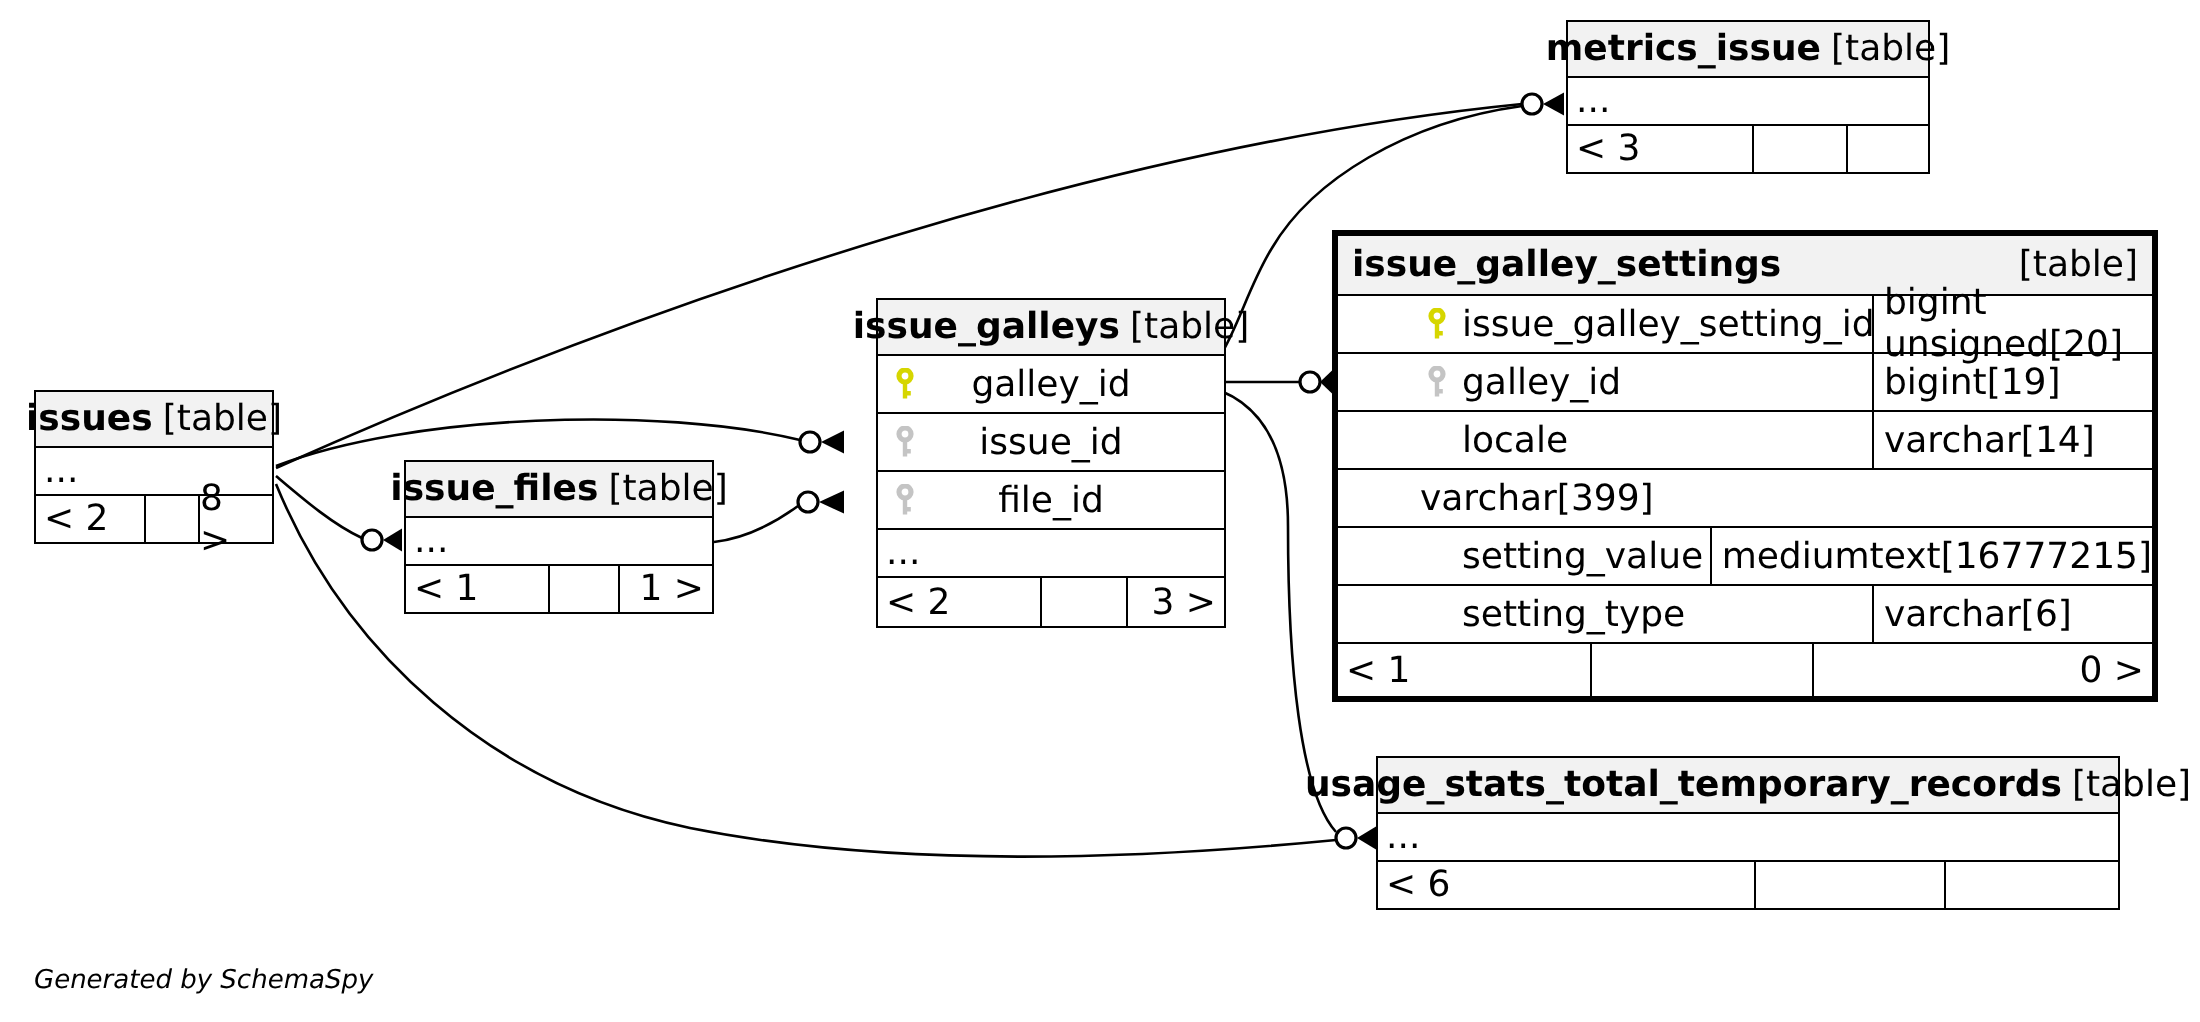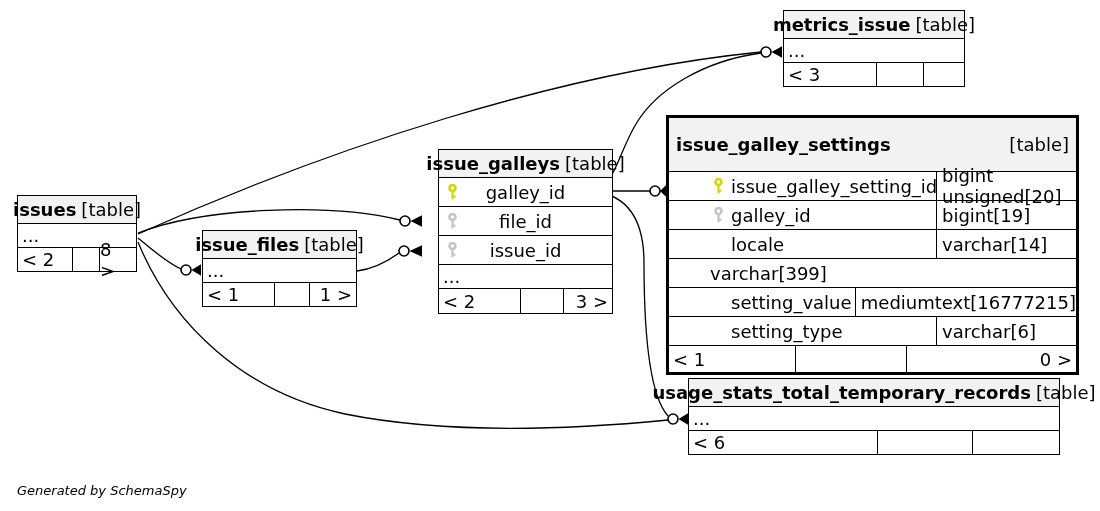--- a/index.html
+++ b/index.html
@@ -8,21 +8,21 @@
   svg.edges{position:absolute;left:0;top:0;z-index:0;}
   .edge{fill:none;stroke:var(--line,#000);stroke-width:1.3px;}
   .ep-circle{fill:#fff;stroke:var(--line,#000);stroke-width:1.6px;}
   .ep-arrow{fill:var(--line,#000);stroke:none;}
 
   .tbl{position:absolute;z-index:1;background:#fff;border:1px solid #000;box-sizing:border-box;font-size:18px;}
   .tbl > div + div{border-top:1px solid #000;}
   .hdr{background:var(--header-bg,#f2f2f2);height:27px;display:flex;align-items:center;justify-content:center;gap:5px;white-space:nowrap;}
   .hdr .nm{font-weight:bold;}
   .hdr .sfx{font-weight:normal;}
-  .hdr2{background:var(--header-bg,#f2f2f2);height:29px;display:flex;align-items:center;justify-content:space-between;padding:12px 7px;}
+  .hdr2{background:var(--header-bg,#f2f2f2);height:29px;display:flex;align-items:center;justify-content:space-between;padding:0 7px;}
   .dots{height:23px;display:flex;align-items:center;padding-left:4px;}
   .frow{position:relative;height:28px;display:flex;align-items:center;justify-content:center;}
   .frow2{height:28px;display:flex;align-items:stretch;padding-left:36px;}
   .cname{position:relative;width:232px;border-right:1px solid #000;display:flex;align-items:center;padding-left:26px;box-sizing:border-box;}
   .ctype{flex:1;display:flex;align-items:center;padding-left:5px;}
   .kico{position:absolute;left:8px;top:50%;transform:translateY(-50%);line-height:0;}
   .key-pk svg *{stroke:var(--pk-key,#d6d600);}
   .key-fk svg *{stroke:var(--fk-key,#c4c4c4);}
   .stats{height:23px;display:flex;align-items:stretch;}
   .stats.tall{height:26px;}
@@ -106,30 +106,30 @@
       </span>
       <span>galley_id</span>
     </div>
     <div class="frow">
       <span class="kico key-fk">
         <svg width="11" height="16" viewBox="0 0 11 16">
             <circle cx="5.5" cy="4" r="3" fill="none" stroke-width="2.6"></circle>
             <path d="M5.5 7 L5.5 15.2 M5.5 12.6 L8.4 12.6" fill="none" stroke-width="2.2"></path>
           </svg>
       </span>
-      <span>file_id</span>
+      <span>issue_id</span>
     </div>
     <div class="frow">
       <span class="kico key-fk">
         <svg width="11" height="16" viewBox="0 0 11 16">
             <circle cx="5.5" cy="4" r="3" fill="none" stroke-width="2.6"></circle>
             <path d="M5.5 7 L5.5 15.2 M5.5 12.6 L8.4 12.6" fill="none" stroke-width="2.2"></path>
           </svg>
       </span>
-      <span>issue_id</span>
+      <span>file_id</span>
     </div>
     <div class="dots">...</div>
     <div class="stats" style="height:24px">
       <span class="stat-l" style="width:77px">&lt; 2</span>
       <span class="stat-m" style="width:42px"></span>
       <span class="stat-r">3 &gt;</span>
     </div>
   </div>
 
   <div class="tbl focus" style="left:666px;top:115px;width:413px">

